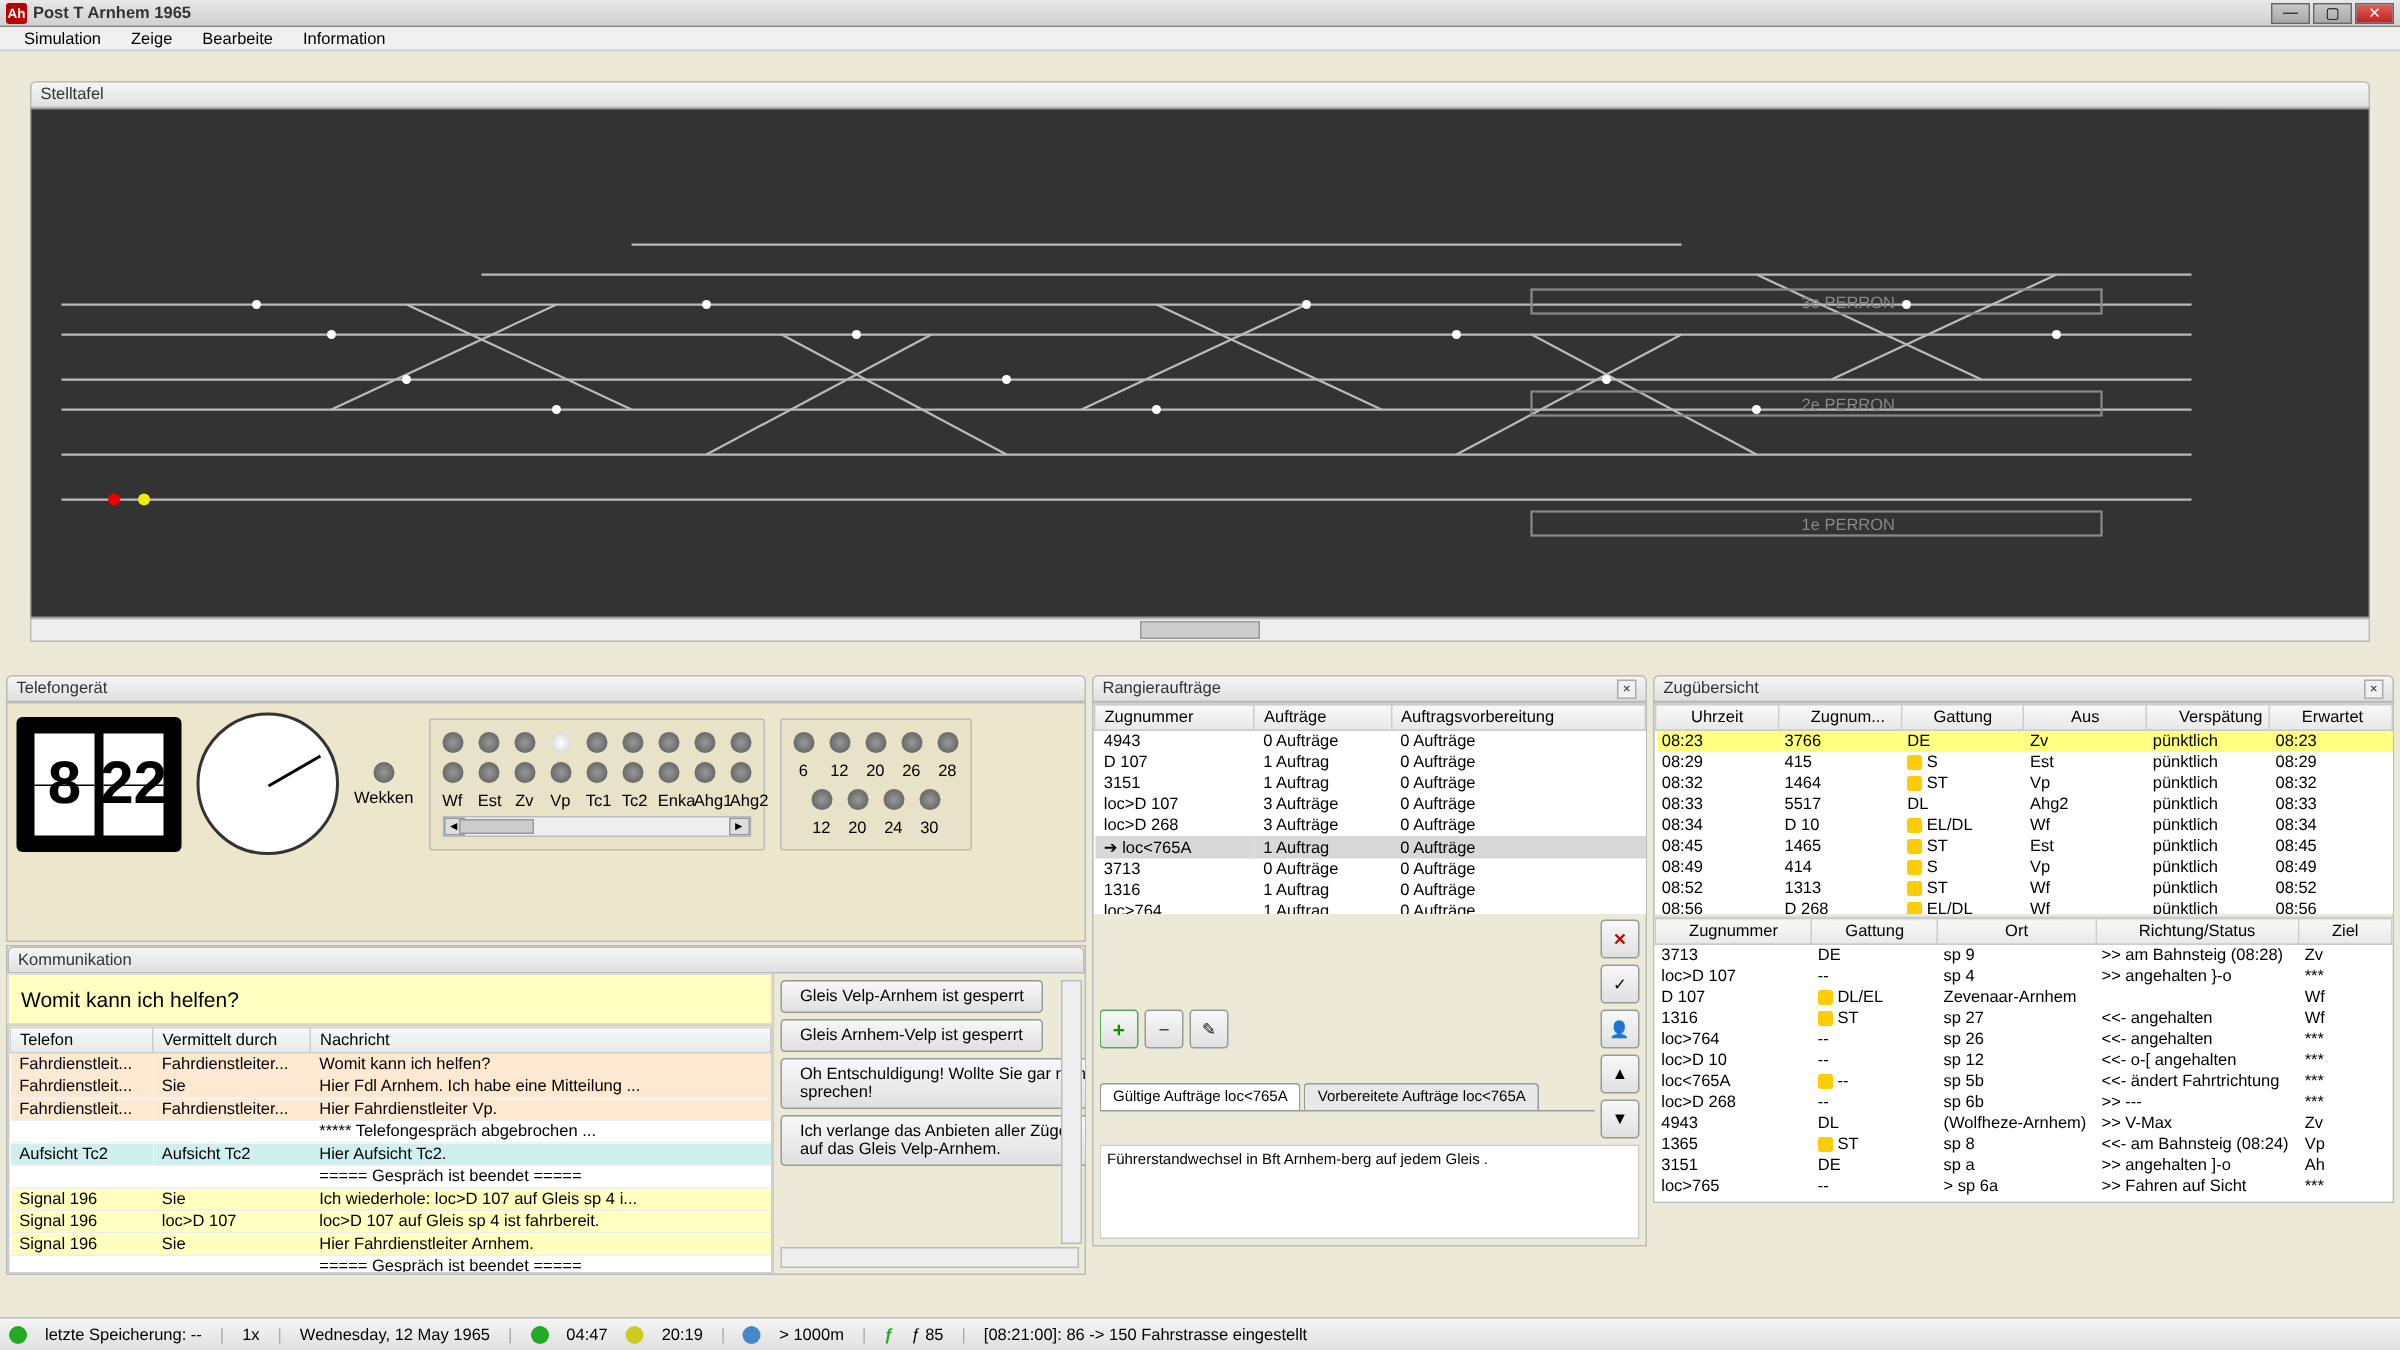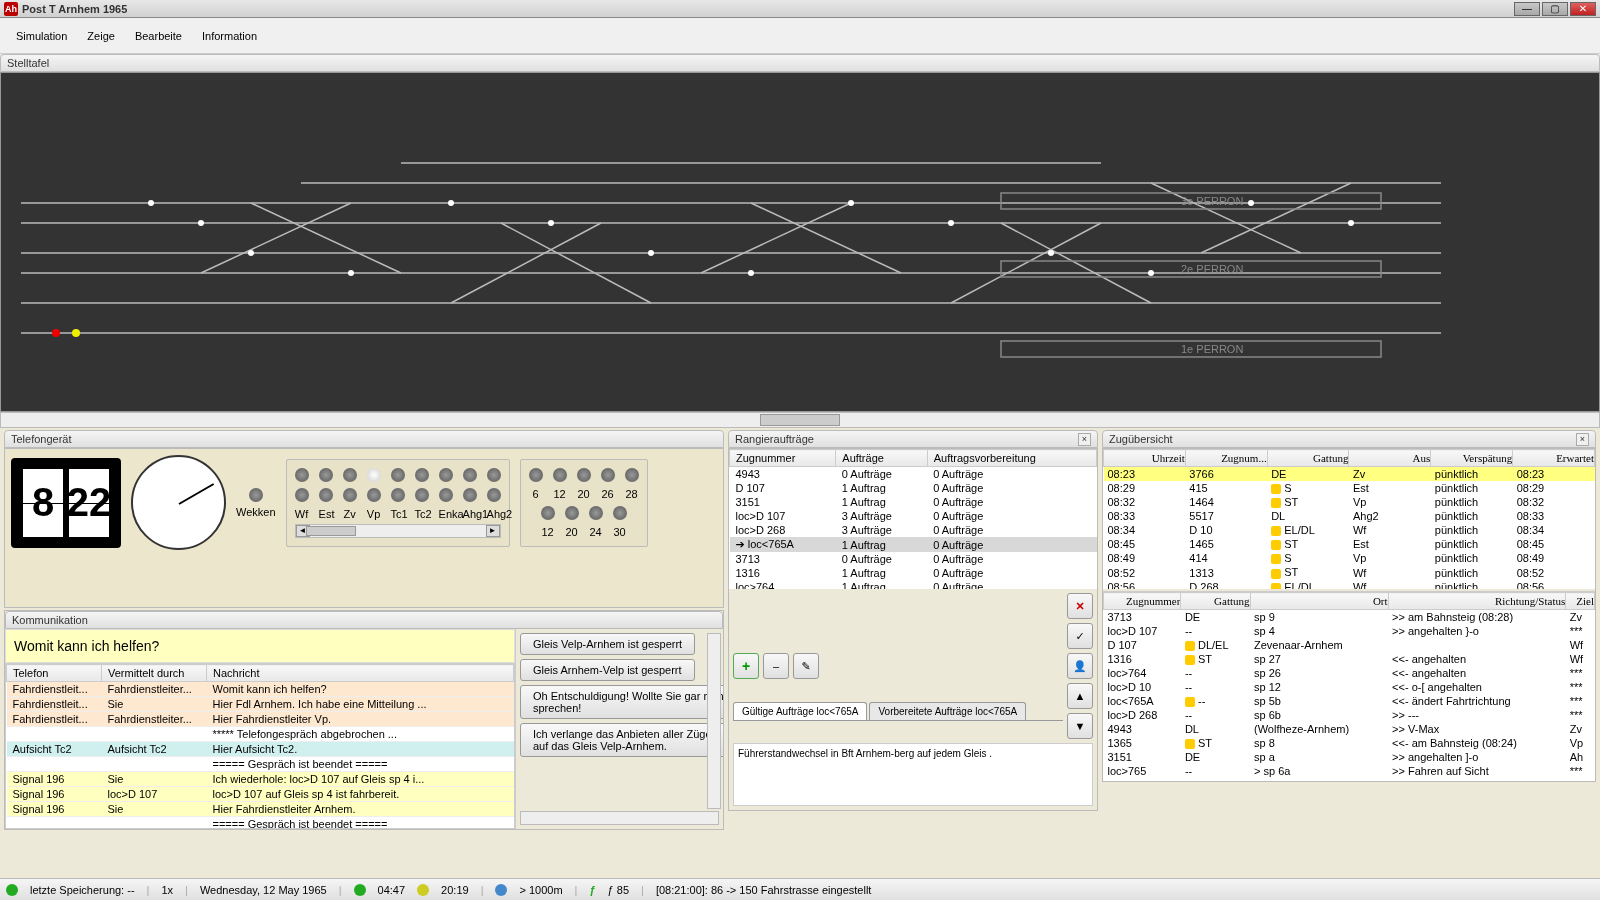--- a/index.html
+++ b/index.html
@@ -5,21 +5,21 @@
 * { box-sizing: border-box; margin: 0; padding: 0; font-family: Tahoma, Arial, sans-serif; font-size: 11px; }
 body { background: #ece9d8; overflow: hidden; }
 
 .titlebar { background: linear-gradient(#e8e8e8, #d0d0d0); height: 18px; display: flex; align-items: center; padding: 0 4px; border-bottom: 1px solid #888; }
 .titlebar .icon { width: 14px; height: 14px; background: #b00; color: #fff; font-size: 9px; font-weight: bold; display: flex; align-items: center; justify-content: center; margin-right: 4px; border-radius: 2px; }
 .titlebar .title { font-weight: bold; color: #333; flex: 1; }
 .titlebar .winbtns { display: flex; }
 .titlebar .winbtn { width: 26px; height: 14px; background: linear-gradient(#c8c8c8,#a8a8a8); border: 1px solid #666; margin-left: 2px; display: flex; align-items: center; justify-content: center; font-size: 10px; cursor: pointer; }
 .titlebar .winbtn.close { background: linear-gradient(#e06060,#c02020); color: #fff; }
 
-.menubar { background: #f0f0f0; height: 36px; display: flex; align-items: center; padding: 0 6px; border-bottom: 1px solid #ccc; }
+.menubar { background: #f0f0f0; height: 16px; display: flex; align-items: center; padding: 0 6px; border-bottom: 1px solid #ccc; }
 .menubar .item { padding: 2px 10px; cursor: pointer; }
 
 .panel-title { background: linear-gradient(#f5f5f5,#e0e0e0); border: 1px solid #bbb; padding: 2px 6px; border-radius: 4px 4px 0 0; font-size: 11px; color: #333; }
 .panel-title .x { float: right; width: 13px; height: 13px; border: 1px solid #aaa; text-align: center; line-height: 11px; font-size: 9px; background: #f0f0f0; cursor: pointer; }
 
 .track-area { background: #333; height: 340px; overflow: auto; position: relative; border: 1px solid #999; }
 .track-svg { display: block; }
 .track-scroll { height: 16px; background: #eee; border: 1px solid #bbb; position: relative; }
 .track-scroll .thumb { position: absolute; left: 50%; top: 1px; width: 80px; height: 12px; background: #ccc; border: 1px solid #999; transform: translateX(-50%); }
 
@@ -75,21 +75,21 @@
 .rc-btn.plus { color:#090; font-weight:bold; font-size:14px;}
 .tabbar { display: flex; border-bottom: 1px solid #999; }
 .tab { padding: 3px 8px; border: 1px solid #999; border-bottom: none; background: #e8e8e8; margin-right: 2px; border-radius: 3px 3px 0 0; cursor: pointer; font-size: 10px;}
 .tab.active { background: #fff; }
 .rangier-memo { background: #fff; border: 1px solid #ccc; height: 63px; padding: 4px; font-size: 10px; }
 .side-btns { display:flex; flex-direction:column; gap:4px; margin-left:auto;}
 
 .zug-panel { border: 1px solid #bbb; }
 .zug-table { height: 140px; overflow: auto; background: #fff; }
 .zug-table table { width: 100%; border-collapse: collapse; table-layout: fixed; }
-.zug-table th, .zug2-table th { background: linear-gradient(#f8f8f8,#e8e8e8); text-align: right; padding: 2px 0; border: 1px solid #ccc; font-weight: normal; white-space: nowrap; overflow:hidden;font-family:Liberation Serif, serif;}
+.zug-table th, .zug2-table th { background: linear-gradient(#f8f8f8,#e8e8e8); text-align: center; padding: 2px 21px; border: 1px solid #ccc; font-weight: normal; white-space: nowrap; overflow:hidden;}
 .zug-table td, .zug2-table td { padding: 1px 4px; white-space: nowrap; overflow: hidden; }
 .row-hl { background: #ffff80; }
 .zug2-table { height: 190px; overflow: auto; background: #fff; margin-top: 2px; border-top: 1px solid #ccc;}
 .zug2-table table { width: 100%; border-collapse: collapse; }
 .flag { display:inline-block; width:10px; height:10px; background:#fc0; border-radius:2px; vertical-align:middle;}
 
 .statusbar { position: fixed; bottom: 0; left: 0; right: 0; height: 22px; background: linear-gradient(#f5f5f5,#e0e0e0); border-top: 1px solid #bbb; display: flex; align-items: center; padding: 0 6px; gap: 12px; font-size: 11px; }
 .statusbar .sep { color: #aaa; }
 .sb-icon { width:12px; height:12px; display:inline-block; vertical-align:middle;}
 .green-dot { background:#2a2; border-radius:50%;}
@@ -110,21 +110,21 @@
   </div>
 </div>
 
 <div class="menubar">
   <div class="item">Simulation</div>
   <div class="item">Zeige</div>
   <div class="item">Bearbeite</div>
   <div class="item">Information</div>
 </div>
 
-<div style="padding:0">
+<div style="padding:20px">
   <div class="panel-title">Stelltafel</div>
   <div class="track-area">
     <svg class="track-svg" width="1460" height="320" viewBox="0 0 1460 320">
       <rect width="1460" height="320" fill="#333"></rect>
       <g stroke="#bbb" stroke-width="1.5" fill="none">
         <line x1="20" y1="130" x2="1440" y2="130"></line>
         <line x1="20" y1="150" x2="1440" y2="150"></line>
         <line x1="20" y1="180" x2="1440" y2="180"></line>
         <line x1="20" y1="200" x2="1440" y2="200"></line>
         <line x1="20" y1="230" x2="1440" y2="230"></line>

